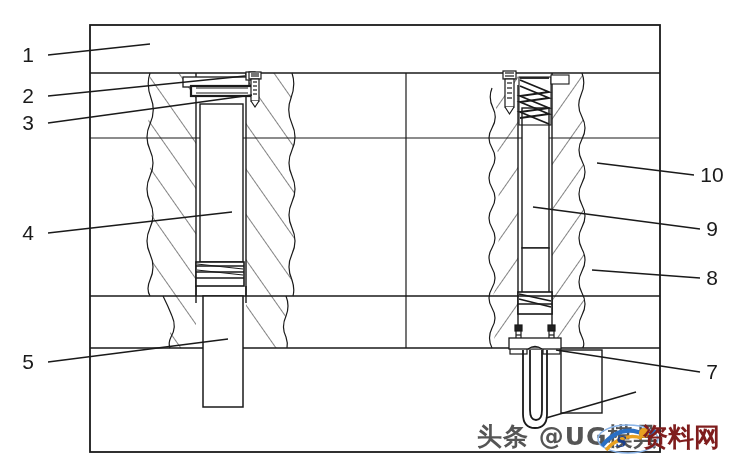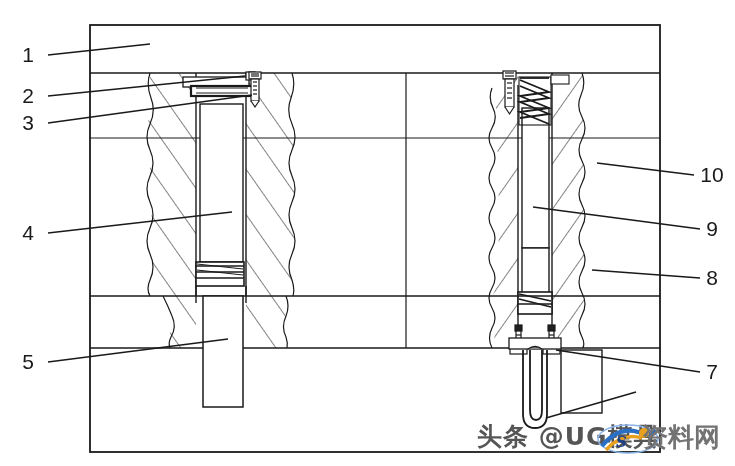--- a/index.html
+++ b/index.html
@@ -49,21 +49,21 @@
     top: 418px;
     width: 139px;
     height: 44px;
   }
   #wm-logo-cn {
     position: absolute;
     left: 46px;
     top: 2px;
     font-size: 26px;
     font-weight: bold;
-    color: #737373;
+    color: #7f1d1d;
     font-family: "DejaVu Sans", sans-serif;
     letter-spacing: 0px;
     white-space: nowrap;
   }
   #wm-logo-url {
     position: absolute;
     left: 52px;
     top: 29px;
     font-size: 8px;
     color: #4a4a6a;

